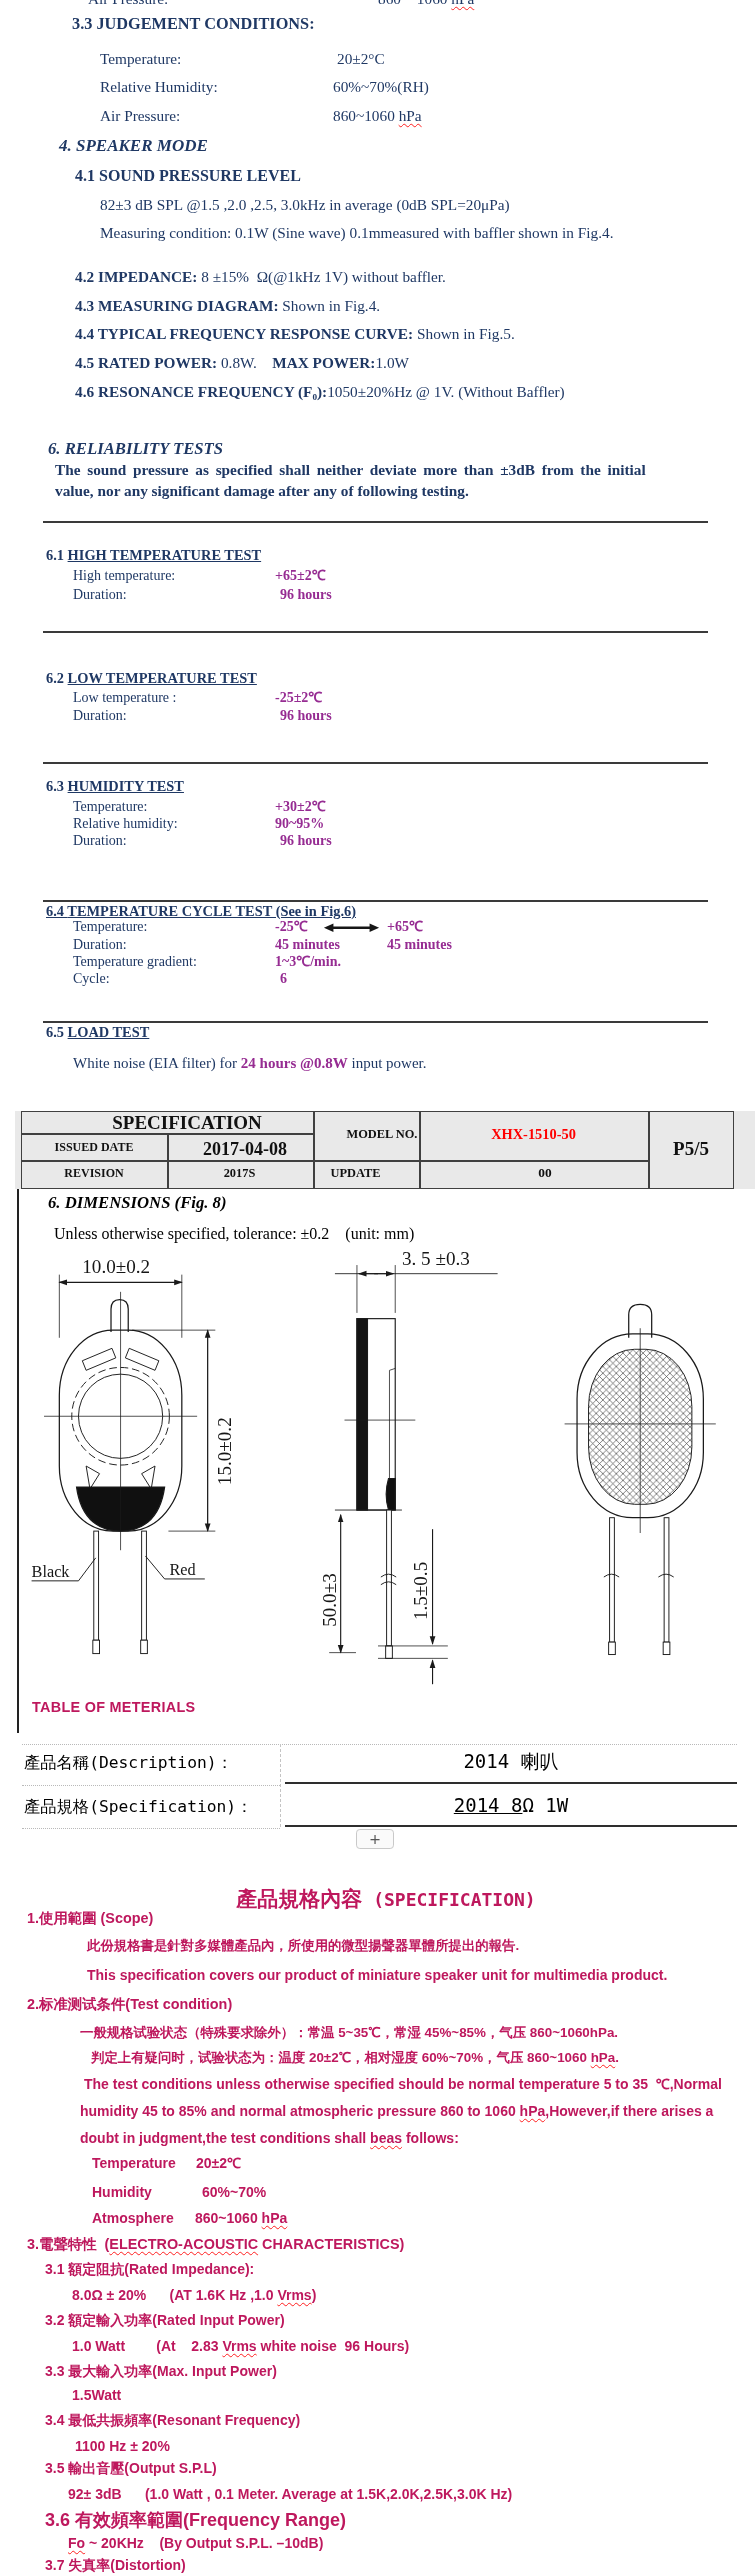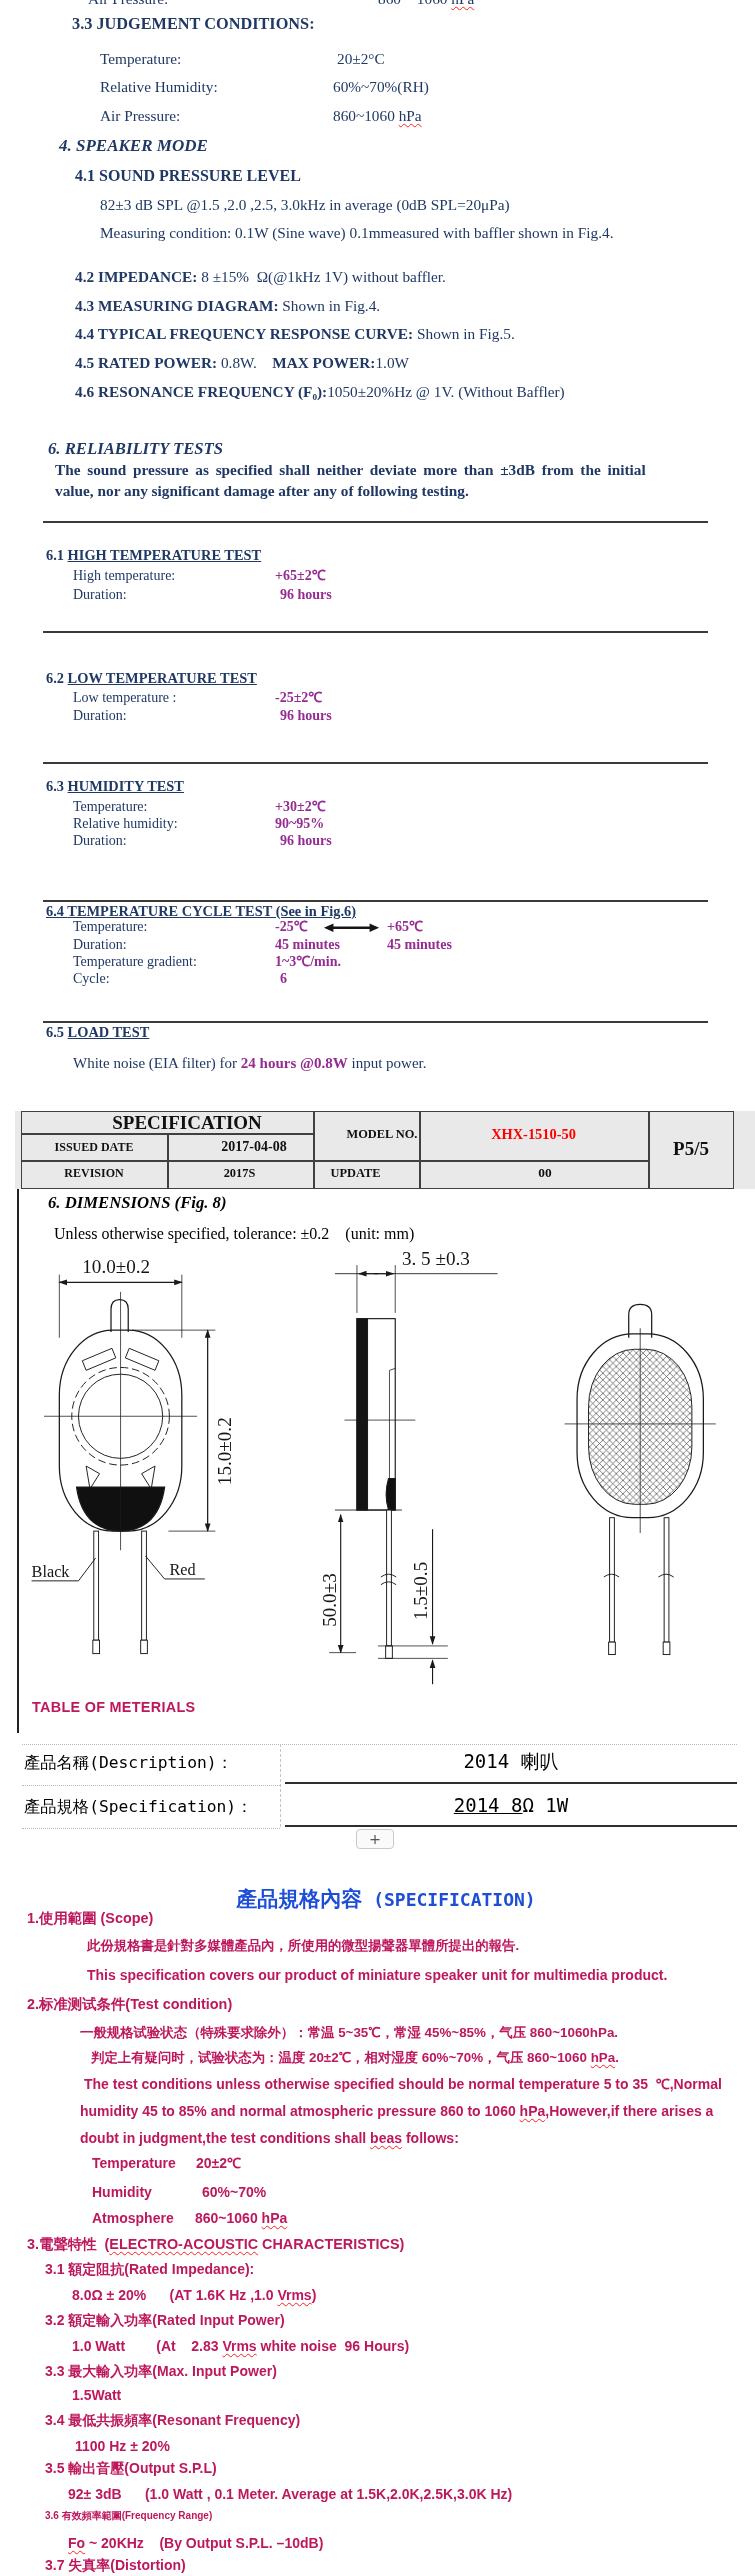--- a/index.html
+++ b/index.html
@@ -3,21 +3,21 @@
 <meta charset="utf-8">
 <style>
   html,body{margin:0;padding:0;background:#fff;}
   #page{position:relative;width:756px;height:2576px;background:#ffffff;overflow:hidden;
         font-family:"Liberation Serif",serif;color:#111;}
   .ln{position:absolute;white-space:pre;line-height:1.15;}
   .sr{font-family:Liberation Serif, serif;}
   .sans{font-family:Liberation Sans, sans-serif;font-weight:bold;color:#be185d;}
   .mono{font-family:"DejaVu Sans Mono",monospace;}
   .nv{color:#1f3864;}
-  .blue2{color:#1d4ed8;}
+  .blue2{color:#be185d;}
   .mg{color:#962c92;font-weight:bold;}
   .bd{font-weight:bold;}
   .it{font-style:italic;}
   .un{text-decoration:underline;}
   .sq{text-decoration-line:underline;text-decoration-style:wavy;text-decoration-color:#ff1f1f;
       text-decoration-thickness:1.4px;text-underline-offset:2.4px;}
   .rule{position:absolute;background:#3a3a3a;height:1.9px;}
   .tl{font-size:14px;}
   .cell{position:absolute;text-align:center;font-weight:bold;font-family:"Liberation Serif",serif;}
   .vline{position:absolute;width:1.5px;background:#404040;}
@@ -111,21 +111,21 @@
   <div style="position:absolute;left:15.3px;top:1111px;width:741px;height:78px;background:#e9e9e9"></div>
   <div style="position:absolute;left:21px;top:1111px;width:713px;height:78px;border:1.9px solid #404040;box-sizing:border-box"></div>
   <div class="vline" style="left:167px;top:1133px;height:56px"></div>
   <div class="vline" style="left:313px;top:1111px;height:78px"></div>
   <div class="vline" style="left:419px;top:1111px;height:78px"></div>
   <div class="vline" style="left:648px;top:1111px;height:78px"></div>
   <div class="hline" style="left:21px;top:1133px;width:292px"></div>
   <div class="hline" style="left:21px;top:1160px;width:627px"></div>
   <div class="cell" style="left:21px;top:1112px;width:332px;font-size:19px">SPECIFICATION</div>
   <div class="cell" style="left:21px;top:1140px;width:146px;font-size:12px">ISSUED DATE</div>
-  <div class="cell" style="left:167px;top:1139px;width:174px;font-size:14px">2017-04-08</div>
+  <div class="cell" style="left:158px;top:1139px;width:174px;font-size:18px">2017-04-08</div>
   <div class="cell" style="left:329px;top:1127px;width:106px;font-size:12.4px">MODEL NO.</div>
   <div class="cell" style="left:419px;top:1126px;width:229px;font-size:14.4px;color:#ff0000">XHX-1510-50</div>
   <div class="cell" style="left:648px;top:1138px;width:86px;font-size:19px">P5/5</div>
   <div class="cell" style="left:21px;top:1166px;width:146px;font-size:12px">REVISION</div>
   <div class="cell" style="left:167px;top:1166px;width:145px;font-size:12.4px">2017S</div>
   <div class="cell" style="left:313px;top:1166px;width:85px;font-size:12.4px">UPDATE</div>
   <div class="cell" style="left:419px;top:1165px;width:252px;font-size:13.4px">00</div>
 
   <div style="position:absolute;left:17px;top:1189px;width:1.9px;height:544px;background:#222"></div>
 
@@ -262,18 +262,18 @@
   <div class="ln sans" style="left:45px;top:2261px;font-size:14px">3.1 額定阻抗(Rated Impedance):</div>
   <div class="ln sans" style="left:72px;top:2287px;font-size:14px"><span>8.0Ω ± 20%      (AT 1.6K Hz ,1.0 </span><span class="sq">Vrms</span><span>)</span></div>
   <div class="ln sans" style="left:45px;top:2312px;font-size:14px">3.2 額定輸入功率(Rated Input Power)</div>
   <div class="ln sans" style="left:72px;top:2338px;font-size:14px"><span>1.0 Watt        (At    2.83 </span><span class="sq">Vrms</span><span> white noise  96 Hours)</span></div>
   <div class="ln sans" style="left:45px;top:2363px;font-size:14px">3.3 最大輸入功率(Max. Input Power)</div>
   <div class="ln sans" style="left:72px;top:2387px;font-size:14px">1.5Watt</div>
   <div class="ln sans" style="left:45px;top:2412px;font-size:14px">3.4 最低共振頻率(Resonant Frequency)</div>
   <div class="ln sans" style="left:75px;top:2438px;font-size:14px">1100 Hz ± 20%</div>
   <div class="ln sans" style="left:45px;top:2460px;font-size:14px">3.5 輸出音壓(Output S.P.L)</div>
   <div class="ln sans" style="left:68px;top:2486px;font-size:14px">92± 3dB      (1.0 Watt , 0.1 Meter. Average at 1.5K,2.0K,2.5K,3.0K Hz)</div>
-  <div class="ln sans" style="left:45px;top:2510px;font-size:10px">3.6 有效頻率範圍(Frequency Range)</div>
+  <div class="ln sans" style="left:45px;top:2510px;font-size:18px">3.6 有效頻率範圍(Frequency Range)</div>
   <div class="ln sans" style="left:68px;top:2535px;font-size:14px"><span class="sq">Fo</span><span> ~ 20KHz    (By Output S.P.L. –10dB)</span></div>
   <div class="ln sans" style="left:45px;top:2557px;font-size:14px">3.7 失真率(Distortion)</div>
 
 </div>
 
 
 </body></html>

